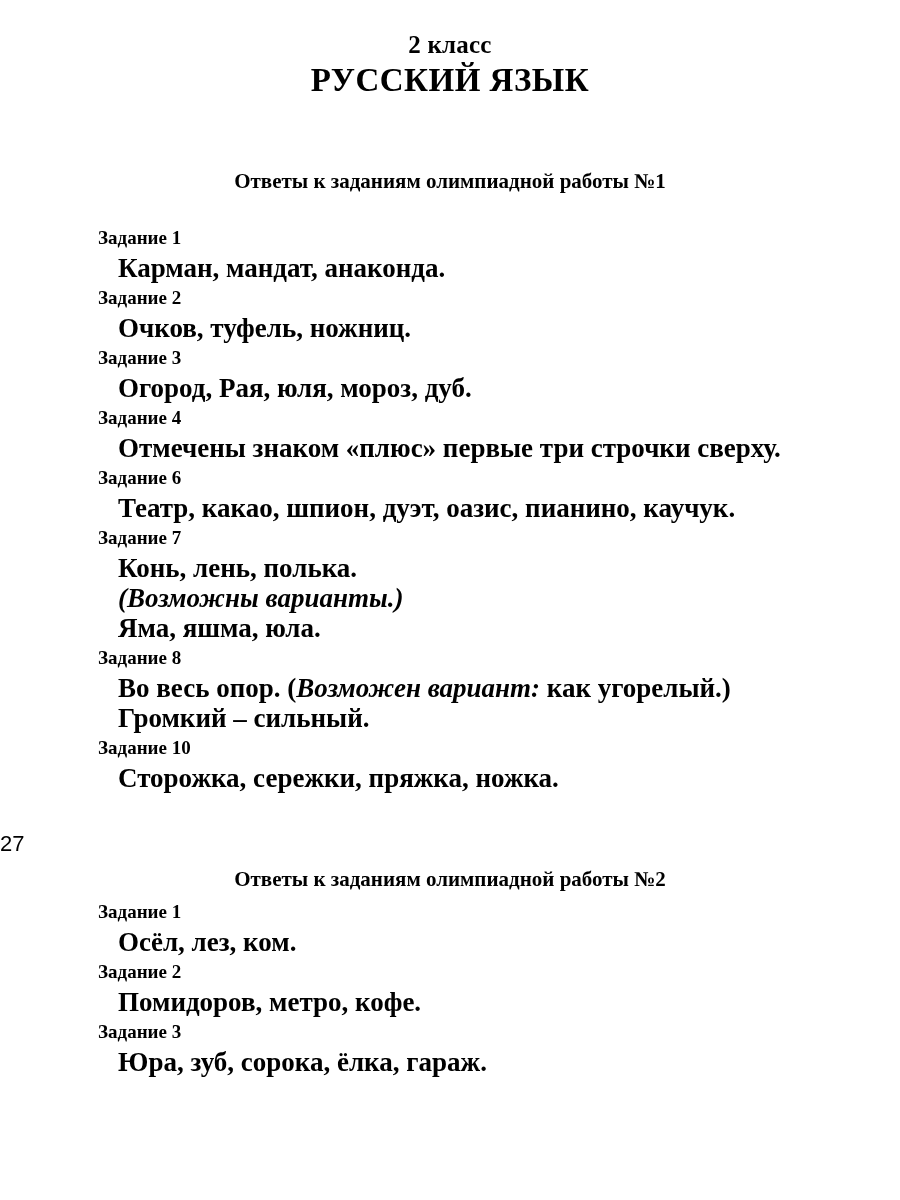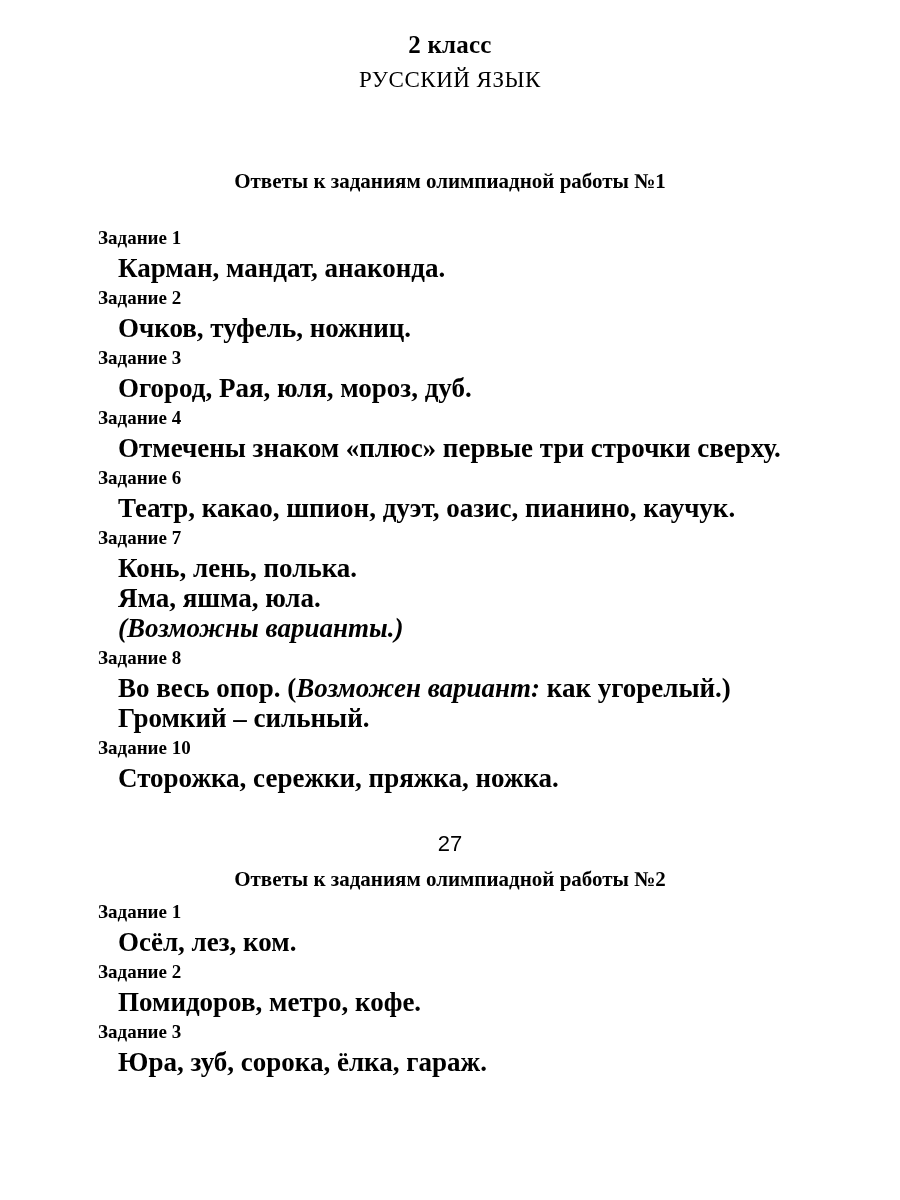--- a/index.html
+++ b/index.html
@@ -29,22 +29,22 @@
     text-align: center;
     padding-top: 10px;
   }
   .grade-title {
     font-size: 25px;
     font-weight: bold;
     line-height: 30px;
     letter-spacing: 0.2px;
   }
   .subject-title {
-    font-size: 23px;
-    font-weight: normal;
+    font-size: 33px;
+    font-weight: bold;
     line-height: 40px;
     letter-spacing: 0.5px;
   }
 
   
   .section-heading {
     font-size: 21px;
     font-weight: bold;
     text-align: center;
     line-height: 28px;
@@ -91,21 +91,21 @@
     font-style: italic;
     text-align: center;
   }
 
   
   .page-number {
     position: absolute;
     left: 0;
     right: 0;
     bottom: 18px;
-    text-align: center;
+    text-align: left;
     font-family: "Liberation Sans", "DejaVu Sans", sans-serif;
     font-size: 22px;
     line-height: 26px;
   }
 </style>
 </head>
 <body>
 
 <div class="page">
 
@@ -133,22 +133,22 @@
           <div class="task-label">Задание 4</div>
           <div class="task-answer">Отмечены знаком «плюс» первые три строчки сверху.</div>
         </div>
         <div class="task">
           <div class="task-label">Задание 6</div>
           <div class="task-answer">Театр, какао, шпион, дуэт, оазис, пианино, каучук.</div>
         </div>
         <div class="task">
           <div class="task-label">Задание 7</div>
           <div class="task-answer">Конь, лень, полька.</div>
+          <div class="task-answer italic">(Возможны варианты.)</div>
           <div class="task-answer">Яма, яшма, юла.</div>
-          <div class="task-answer italic">(Возможны варианты.)</div>
         </div>
         <div class="task">
           <div class="task-label">Задание 8</div>
           <div class="task-answer"><span>Во весь опор. (</span><em>Возможен вариант:</em><span> как угорелый.)</span></div>
         </div>
         <div class="task">
           <div class="task-answer">Громкий – сильный.</div>
         </div>
         <div class="task">
           <div class="task-label">Задание 10</div>

